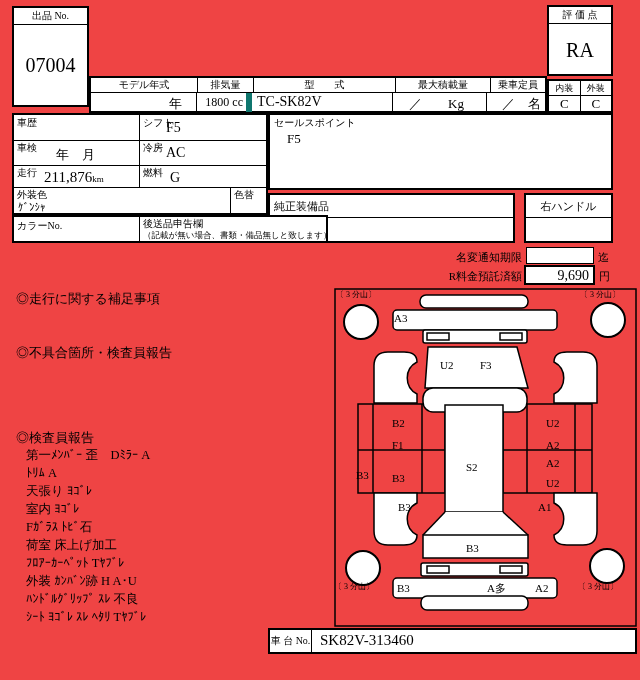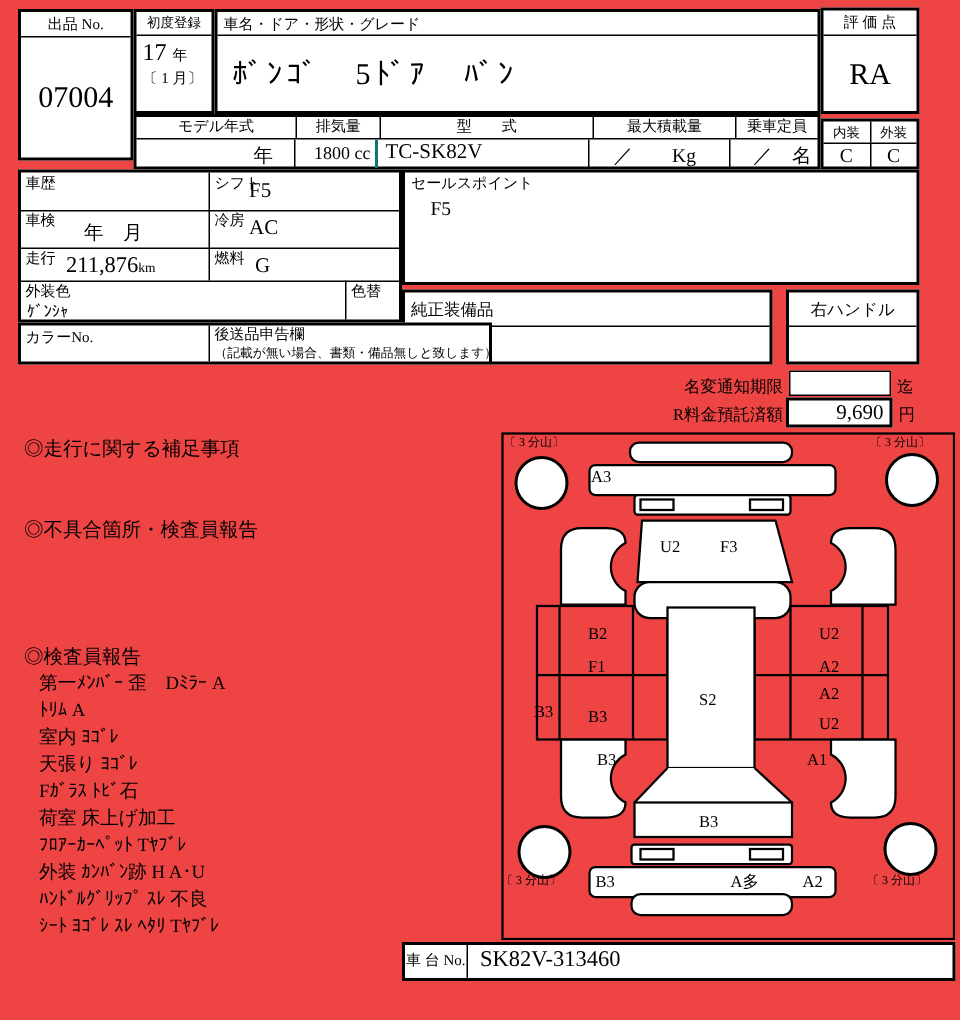--- a/index.html
+++ b/index.html
@@ -27,33 +27,21 @@
 </head>
 <body>
 
 <div id="sheet">
 
   <div class="abs b2" style="left:12px;top:6px;width:77px;height:101px;">
     <div class="hdr" style="height:16px;">出品 No.</div>
     <div class="center big" style="height:80px;">07004</div>
   </div>
 
-  <div class="abs b2" style="left:89px;top:6px;width:54px;height:70px;">
-    <div class="hdr" style="height:15px;font-size:9px;">初度登録</div>
-    <div style="padding:3px 2px 0 4px;">
-      <span style="font-size:16px;">17</span>
-      <span class="lbl">年</span>
-      <div class="lbl" style="margin-top:2px;">〔 1 月〕</div>
-    </div>
-  </div>
-
-  <div class="abs b2" style="left:143px;top:6px;width:404px;height:70px;">
-    <div class="hdr" style="height:15px;justify-content:flex-start;padding-left:4px;">車名・ドア・形状・グレード</div>
-    <div style="height:52px;display:flex;align-items:center;padding-left:10px;letter-spacing:3px;" class="big">ﾎﾞﾝｺﾞ　5ﾄﾞｱ　ﾊﾞﾝ</div>
-  </div>
+
 
   <div class="abs b2" style="left:547px;top:5px;width:66px;height:71px;">
     <div class="hdr" style="height:16px;">評 価 点</div>
     <div class="center big" style="height:52px;">RA</div>
   </div>
 
   <div class="abs b2" style="left:547px;top:79px;width:66px;height:34px;">
     <div style="display:flex;height:14px;border-bottom:1px solid #000;">
       <div class="center lbl9" style="flex:1;border-right:1px solid #000;">内装</div>
       <div class="center lbl9" style="flex:1;">外装</div>
@@ -67,21 +55,21 @@
   <div class="abs b2" style="left:89px;top:76px;width:458px;height:37px;">
     <div style="display:flex;height:14px;border-bottom:1px solid #000;">
       <div class="center lbl" style="width:106px;border-right:1px solid #000;">モデル年式</div>
       <div class="center lbl" style="width:55px;border-right:1px solid #000;">排気量</div>
       <div class="center lbl" style="width:141px;border-right:1px solid #000;">型　　式</div>
       <div class="center lbl" style="width:94px;border-right:1px solid #000;">最大積載量</div>
       <div class="center lbl" style="flex:1;">乗車定員</div>
     </div>
     <div style="display:flex;height:19px;">
       <div class="val13" style="width:106px;border-right:1px solid #000;text-align:right;padding:2px 14px 0 0;box-sizing:border-box;">年</div>
-      <div class="val13" style="width:55px;border-right:2px solid #0f766e;text-align:right;padding:2px 3px 0 0;box-sizing:border-box;font-size:12px;">1800 cc</div>
+      <div class="val13" style="width:55px;border-right:6px solid #0f766e;text-align:right;padding:2px 3px 0 0;box-sizing:border-box;font-size:12px;">1800 cc</div>
       <div class="val14" style="width:141px;border-right:1px solid #000;padding:1px 0 0 5px;box-sizing:border-box;">TC-SK82V</div>
       <div class="val13" style="width:94px;border-right:1px solid #000;text-align:center;padding:2px 6px 0 0;box-sizing:border-box;">／　　Kg</div>
       <div class="val13" style="flex:1;text-align:right;padding:2px 4px 0 0;">／　名</div>
     </div>
   </div>
 
   <div class="abs b2" style="left:12px;top:113px;width:256px;height:102px;">
     <div class="hline" style="left:0;top:25px;width:252px;"></div>
     <div class="hline" style="left:0;top:50px;width:252px;"></div>
     <div class="hline" style="left:0;top:72px;width:252px;"></div>
@@ -133,22 +121,22 @@
   <div class="abs b2" style="left:524px;top:265px;width:71px;height:20px;text-align:right;font-size:14px;padding:1px 4px 0 0;">9,690</div>
   <div class="abs" style="left:599px;top:269px;font-size:11px;">円</div>
 
   <div class="abs title-line" style="left:16px;top:290px;">◎走行に関する補足事項</div>
   <div class="abs title-line" style="left:16px;top:344px;">◎不具合箇所・検査員報告</div>
   <div class="abs title-line" style="left:16px;top:429px;">◎検査員報告</div>
 
   <div class="abs" id="inspector-list" style="left:26px;top:446px;">
     <div>第一ﾒﾝﾊﾞｰ 歪　Dﾐﾗｰ A</div>
     <div>ﾄﾘﾑ A</div>
+    <div>天張り ﾖｺﾞﾚ</div>
     <div>室内 ﾖｺﾞﾚ</div>
-    <div>天張り ﾖｺﾞﾚ</div>
     <div>Fｶﾞﾗｽ ﾄﾋﾞ石</div>
     <div>荷室 床上げ加工</div>
     <div>ﾌﾛｱｰｶｰﾍﾟｯﾄ Tﾔﾌﾞﾚ</div>
     <div>外装 ｶﾝﾊﾞﾝ跡 H A･U</div>
     <div>ﾊﾝﾄﾞﾙｸﾞﾘｯﾌﾟ ｽﾚ 不良</div>
     <div>ｼｰﾄ ﾖｺﾞﾚ ｽﾚ ﾍﾀﾘ Tﾔﾌﾞﾚ</div>
   </div>
 
   <div class="abs" id="diagram" style="left:334px;top:288px;width:303px;height:339px;">
     <svg width="303" height="339" viewBox="0 0 303 339">

